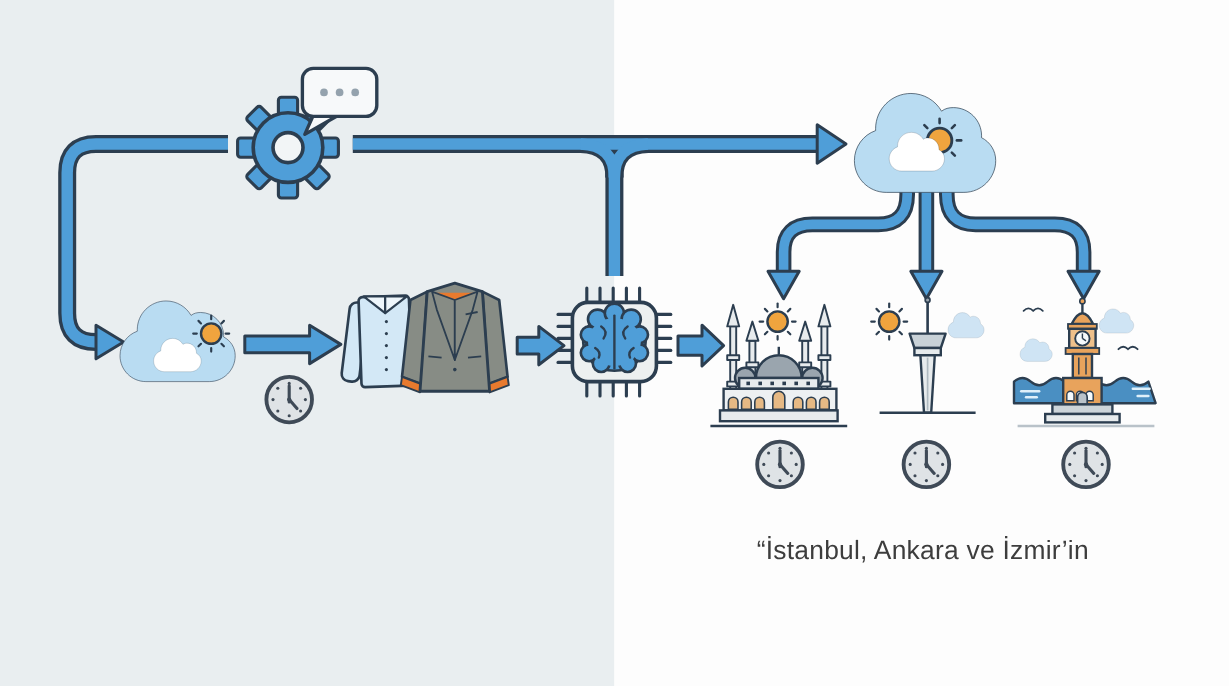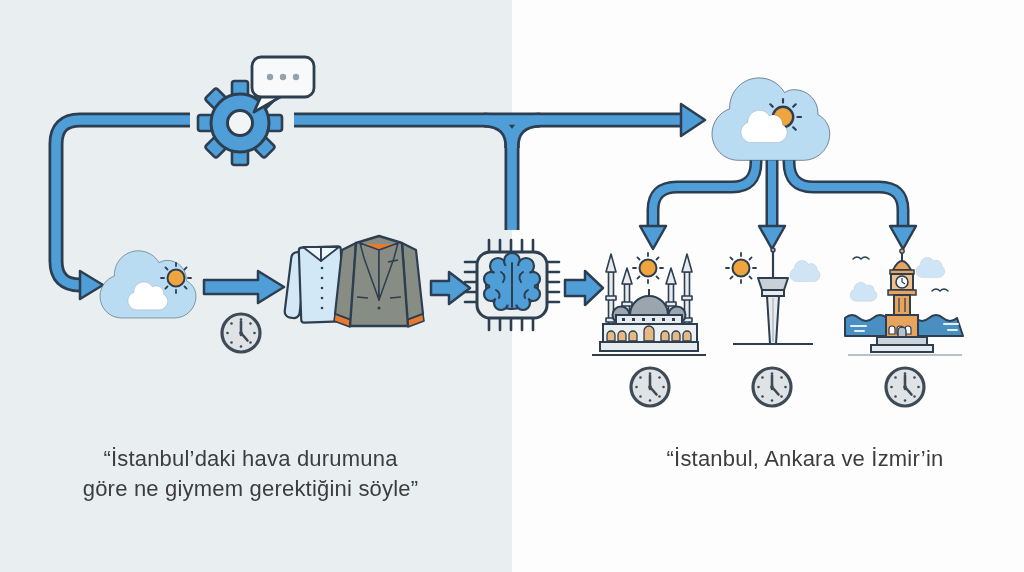--- a/index.html
+++ b/index.html
@@ -299,20 +299,16 @@
         <path d="M 905 334 v -5 a 3 3 0 0 1 6 0 v 5 z"></path>
       </g>
       <path d="M 898 337 v -6 a 4 4 0 0 1 8 0 v 6 z" fill="#b9c2c9" stroke="var(--pipe-outline)" stroke-width="1.4"></path>
       <rect x="877" y="337" width="50" height="8" fill="#ccd4d9" stroke="var(--pipe-outline)" stroke-width="2"></rect>
       <rect x="871" y="345" width="62" height="7" fill="var(--landmark-light)" stroke="var(--pipe-outline)" stroke-width="2"></rect>
       <line x1="848" y1="355" x2="962" y2="355" stroke="#b9c2c9" stroke-width="2"></line>
     </g>
     <use href="#clockShape" transform="translate(905,387)"></use>
   </svg>
 
-  <div class="caption" style="left:58px;width:385px;">
-    <div>“İstanbul’daki hava durumuna</div>
-    <div>göre ne giymem gerektiğini söyle”</div>
-  </div>
-  <div class="caption" style="left:646px;width:318px;">
+  <div class="caption" style="left:610px;width:318px;">
     <div>“İstanbul, Ankara ve İzmir’in</div>
   </div>
 </div>
 
 </body></html>

